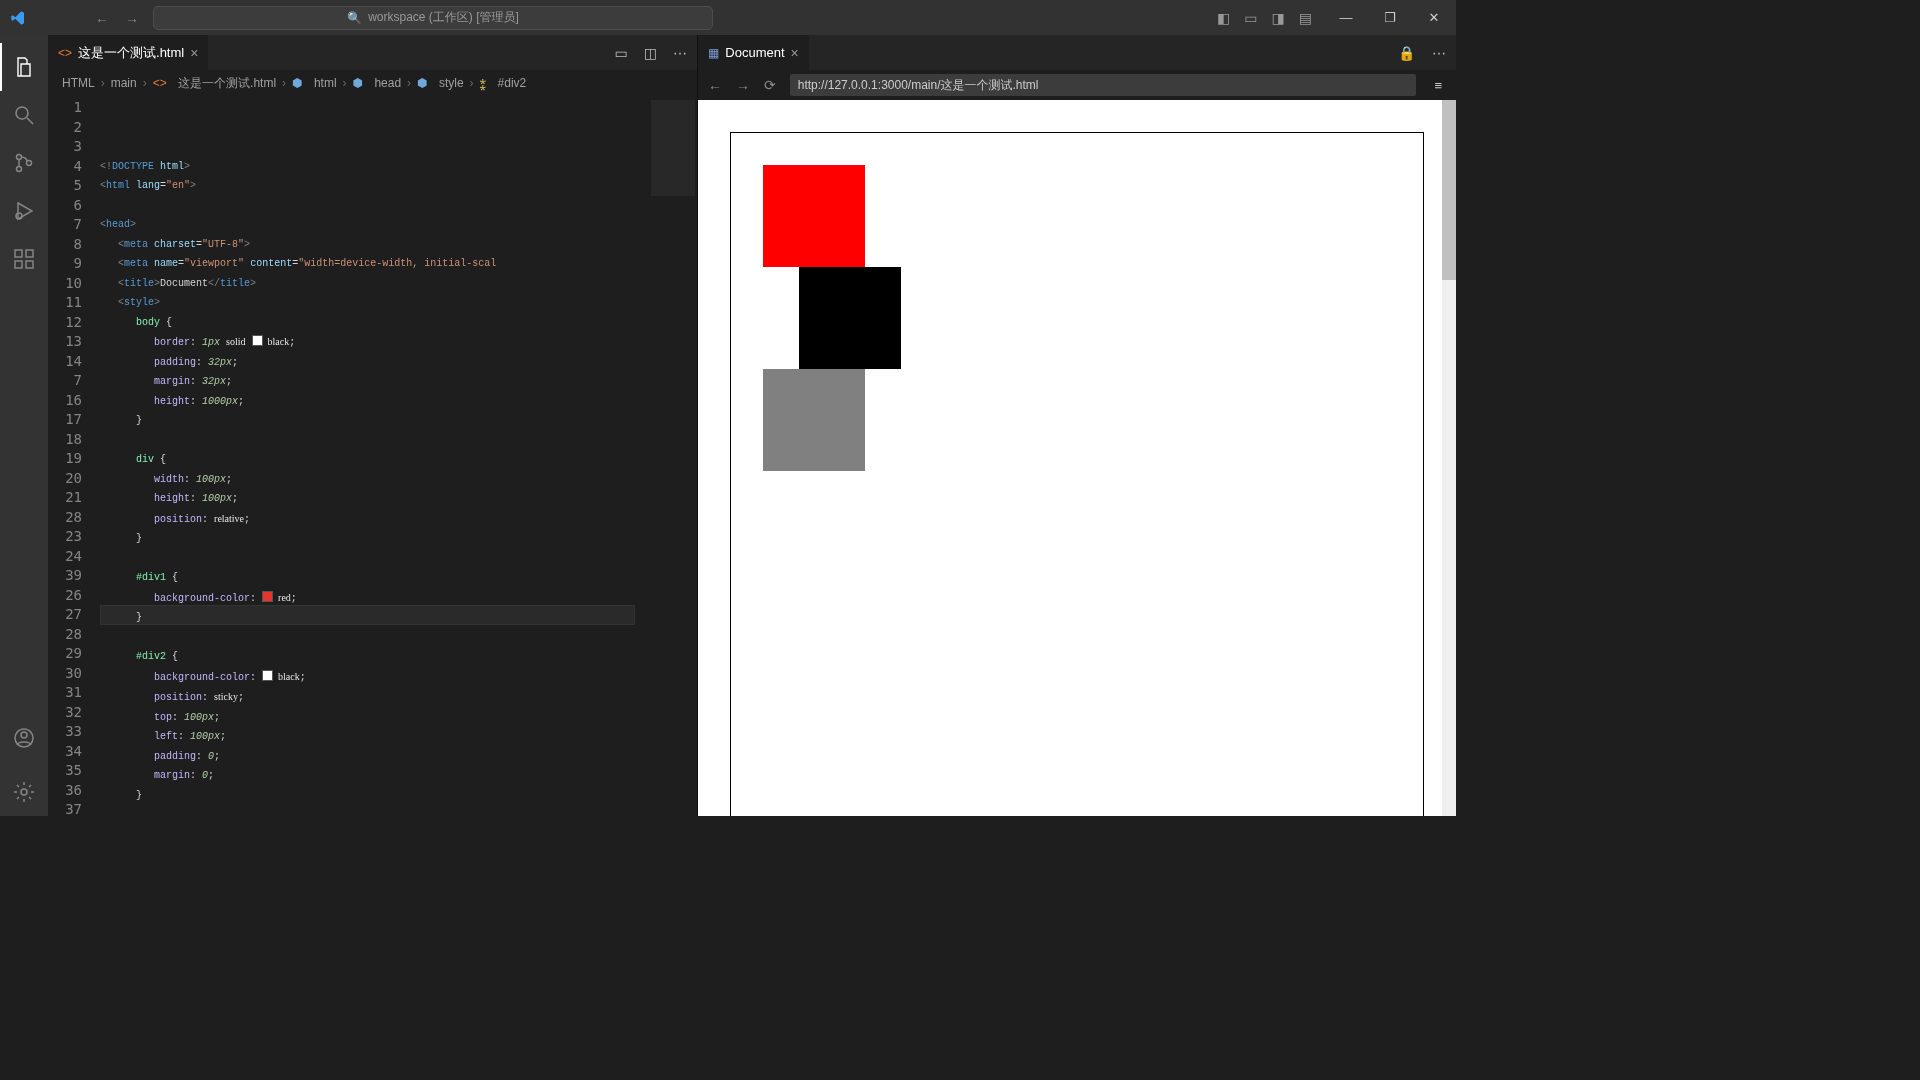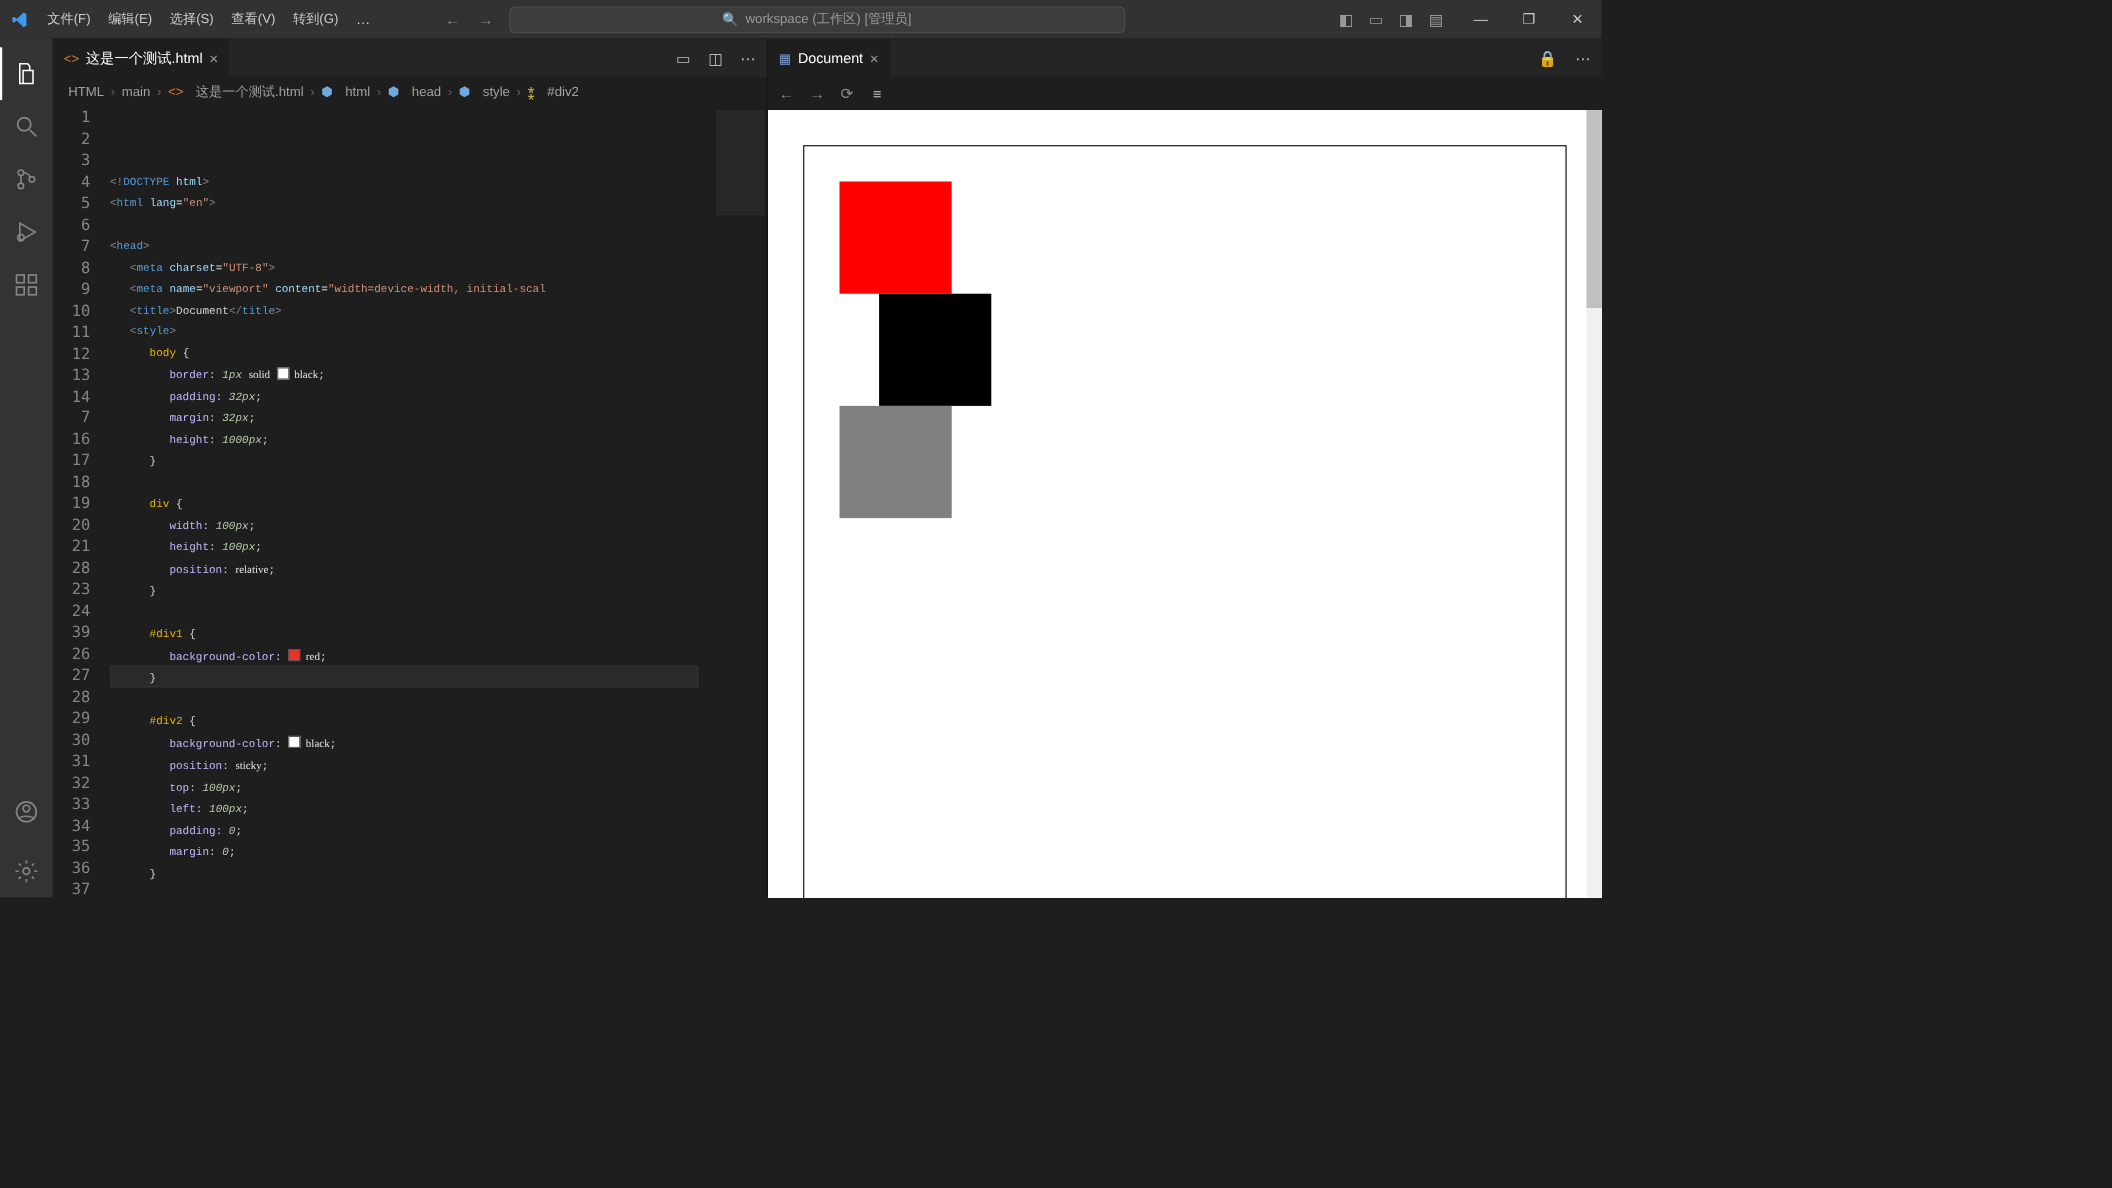--- a/index.html
+++ b/index.html
@@ -63,21 +63,21 @@
 .code { flex: 1; font-family: Consolas, "Courier New", monospace; font-size: 10px; line-height: 19.5px; white-space: pre; padding-top: 2px; overflow: hidden; position: relative; }
 .hl-line { position: absolute; left: 0; right: 12px; height: 19.5px; background: #2a2a2a; border: 1px solid #333; z-index: 0; }
 .code-content { position: relative; z-index: 1; }
 .minimap { width: 50px; background: #1e1e1e; position: relative; }
 .minimap-shadow { position: absolute; top: 4px; left: 4px; right: 2px; height: 96px; background: linear-gradient(#444,#444); opacity: 0.25; }
 
 .tk-tag { color: #569cd6; }
 .tk-attr { color: #9cdcfe; }
 .tk-str { color: #ce9178; }
 .tk-pun { color: #808080; }
-.tk-sel { color: #eab308; }
+.tk-sel { color: #86efac; }
 .tk-prop { color: #c4b5fd; }
 .tk-num { color: #b5cea8; font-style: italic; }
 .tk-val { color: #e5e5e5; font-family: Liberation Serif, serif; }
 .tk-txt { color: #d4d4d4; }
 .tk-doctype { color: #569cd6; }
 .tk-colorswatch { display: inline-block; width: 11px; height: 11px; border: 1px solid #555; vertical-align: -1px; margin-right: 5px; }
 
 .browser-bar { height: 30px; display: flex; align-items: center; padding: 0 10px; gap: 14px; background: #1e1e1e; }
 .browser-nav { color: #8a8a8a; cursor: pointer; font-size: 14px; }
 .url-input { flex: 1; height: 22px; background: #3c3c3c; border: none; color: #ccc; padding: 0 8px; font-size: 12px; border-radius: 2px; }
@@ -94,28 +94,20 @@
 .browser-scrollbar-thumb { background: #c0c0c0; width: 14px; height: 180px; position: absolute; top: 0; }
 </style>
 </head>
 <body>
 
 <div class="titlebar">
   <div class="logo">
     <svg viewBox="0 0 24 24">
         <path fill="#3a9bf0" d="M17 2l4 2v16l-4 2-9-9-4 3-2-1V9l2-1 4 3 9-9z"></path>
       </svg>
-  </div>
-  <div class="menu">
-    <div class="menu-item">文件(F)</div>
-    <div class="menu-item">编辑(E)</div>
-    <div class="menu-item">选择(S)</div>
-    <div class="menu-item">查看(V)</div>
-    <div class="menu-item">转到(G)</div>
-    <div class="menu-ellipsis">…</div>
   </div>
   <div class="nav-arrows">
     <span class="nav-arrow">←</span>
     <span class="nav-arrow">→</span>
   </div>
   <div class="search-box">
     <span style="margin-right:6px;">🔍</span>
     <span>workspace (工作区) [管理员]</span>
   </div>
   <div class="window-controls">
@@ -272,20 +264,21 @@
         </div>
         <div class="tab-actions">
           <span class="tab-action-icon">🔒</span>
           <span class="tab-action-icon">⋯</span>
         </div>
       </div>
       <div class="browser-bar">
         <span class="browser-nav">←</span>
         <span class="browser-nav">→</span>
         <span class="browser-nav">⟳</span>
+        <input class="url-input" value="http://127.0.0.1:3000/main/这是一个测试.html" style="">
         <span class="url-hamburger">≡</span>
       </div>
       <div class="browser-viewport">
         <div class="bv-inner">
           <div class="bv-body">
             <div class="sq sq1"></div>
             <div class="sq sq2"></div>
             <div class="sq sq3"></div>
           </div>
         </div>

